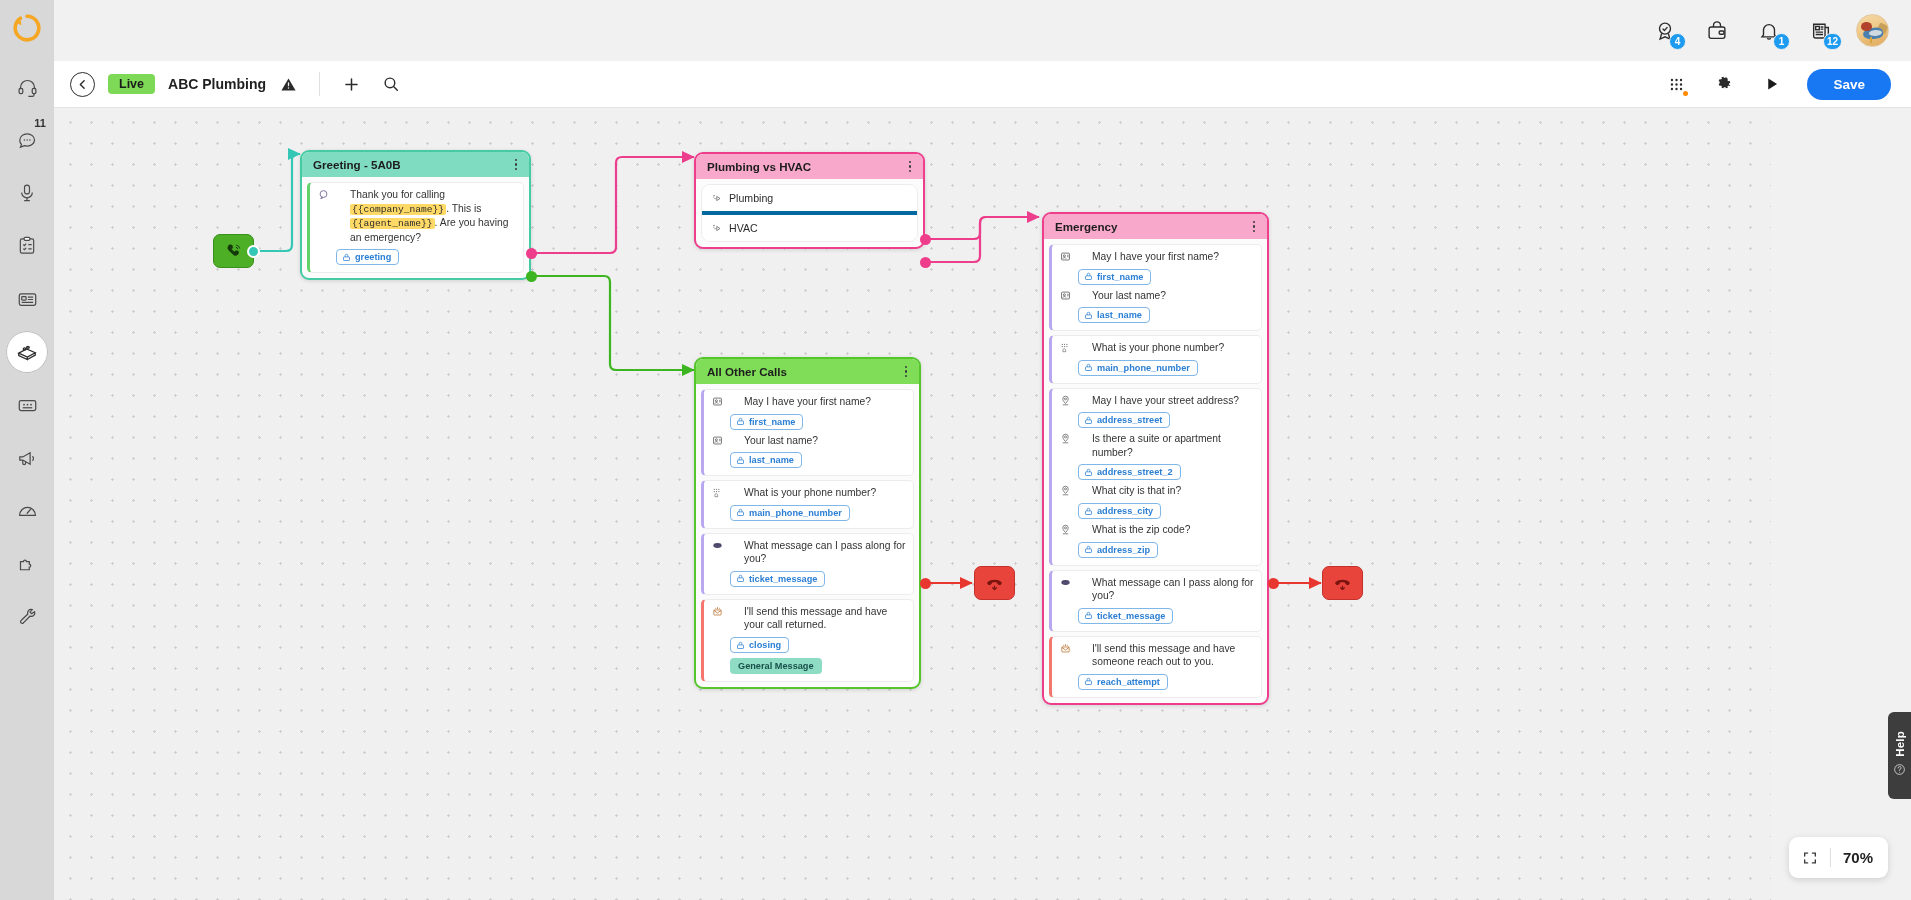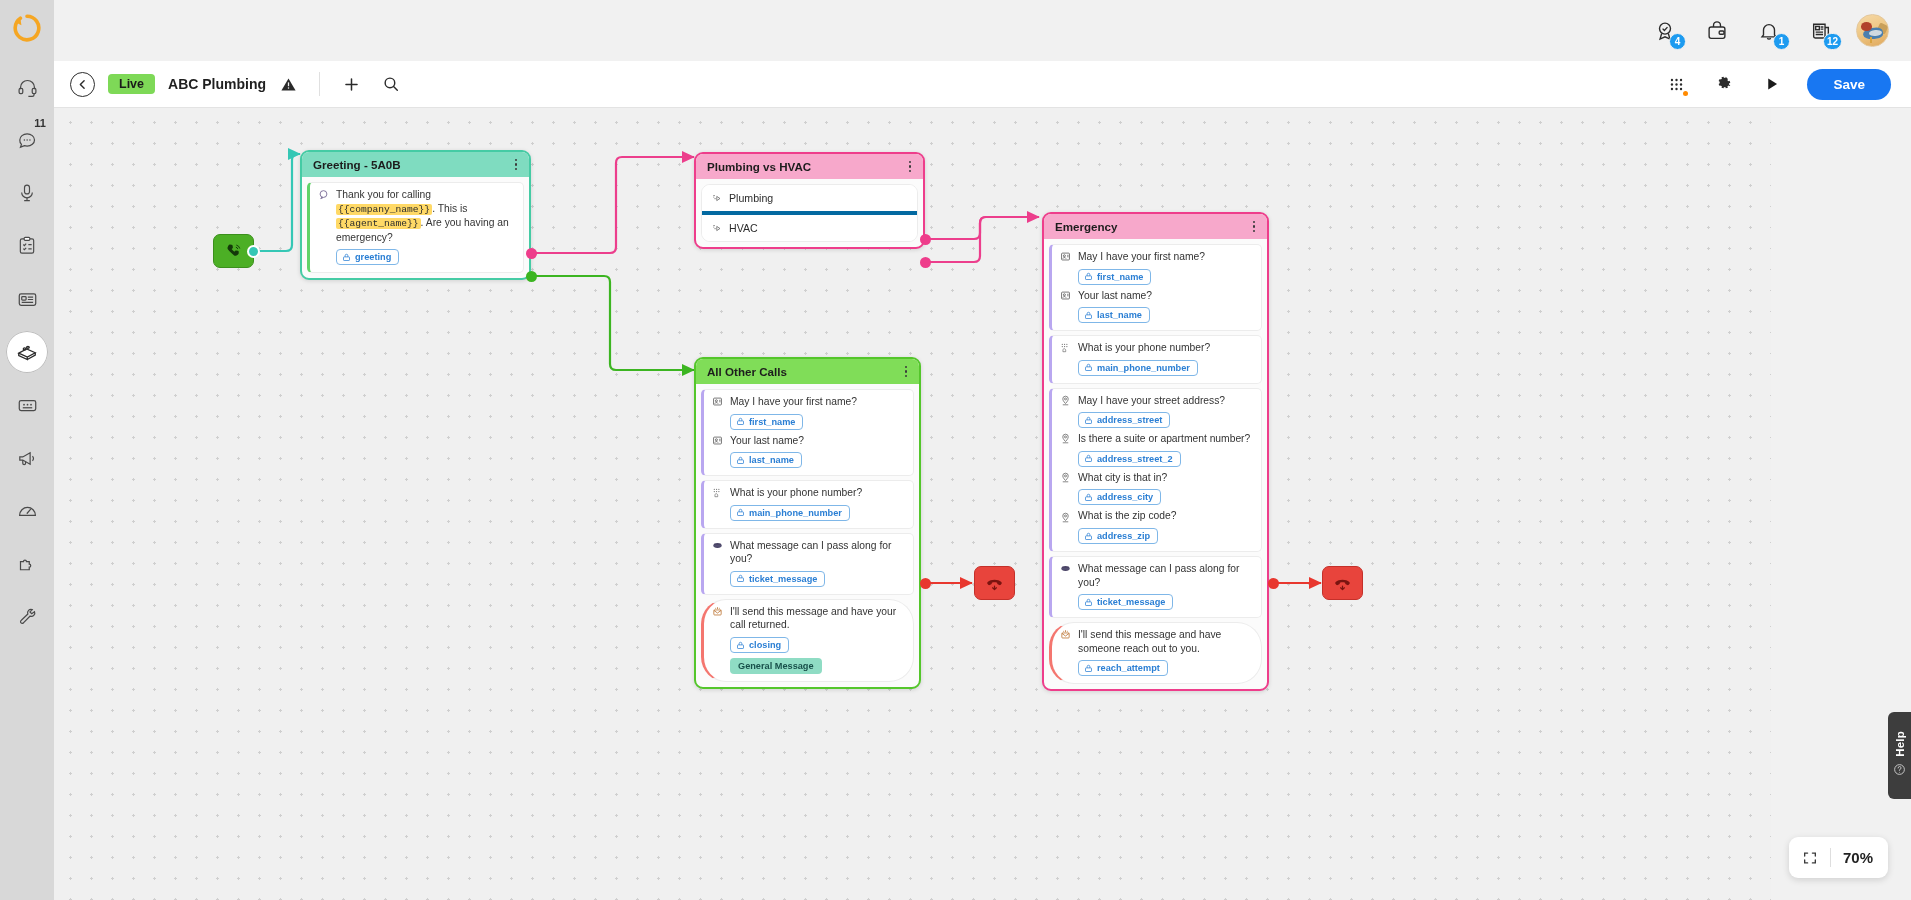--- a/index.html
+++ b/index.html
@@ -161,23 +161,23 @@
   .card {
     background: #fff;
     border-radius: 5px;
     border: 1px solid #ececec;
     border-left-width: 3px;
     border-left-style: solid;
     padding: 5px 7px 6px 7px;
   }
   .card.purple { border-left-color: #b9a7f0; }
   .card.green  { border-left-color: #62d36a; }
-  .card.red    { border-left-color: #f4766f; border-radius: 25px; }
-
-  .qline { display: flex; align-items: flex-start; gap: 6px; margin-bottom: 2px; }
+  .card.red    { border-left-color: #f4766f; }
+
+  .qline { display: flex; align-items: flex-start; gap: 20px; margin-bottom: 2px; }
   .qline .gi { flex: 0 0 auto; width: 13px; display:flex; align-items:flex-start; justify-content:center; padding-top:1px; }
   .qtext { font-size: 10.3px; color: #333; line-height: 1.32; }
   .qtext .hl {
     background: #ffd966; border-radius: 2px;
     padding: 0 2px; font-size: 9.6px;
     font-family: "Liberation Mono", monospace;
     color: #2b2b2b;
   }
   .chip {
     display: inline-flex; align-items: center; gap: 4px;
@@ -797,21 +797,21 @@
             </span>
             <span class="qtext">What city is that in?</span>
           </div>
           <span class="chip">
             <svg width="9" height="9" viewBox="0 0 24 24" fill="none" stroke="#2b7fd4" stroke-width="2">
                 <rect x="4" y="10.4" width="16" height="9.6" rx="1.6"></rect>
                 <path d="M8.4 10.4V7a3.6 3.6 0 0 1 7.2 0v3.4"></path>
               </svg>
             <span>address_city</span>
           </span>
-          <div class="qline" style="margin-top:3px;align-items:flex-end;">
+          <div class="qline" style="margin-top:3px;">
             <span class="gi">
               <svg width="11" height="11" viewBox="0 0 24 24" fill="none" stroke="#5a5a5a" stroke-width="1.6">
                   <path d="M12 2.6a6 6 0 0 0-6 6c0 4 6 10 6 10s6-6 6-10a6 6 0 0 0-6-6z"></path>
                   <circle cx="12" cy="8.6" r="2.2"></circle>
                   <path d="M6 21.4h12"></path>
                 </svg>
             </span>
             <span class="qtext">What is the zip code?</span>
           </div>
           <span class="chip">

